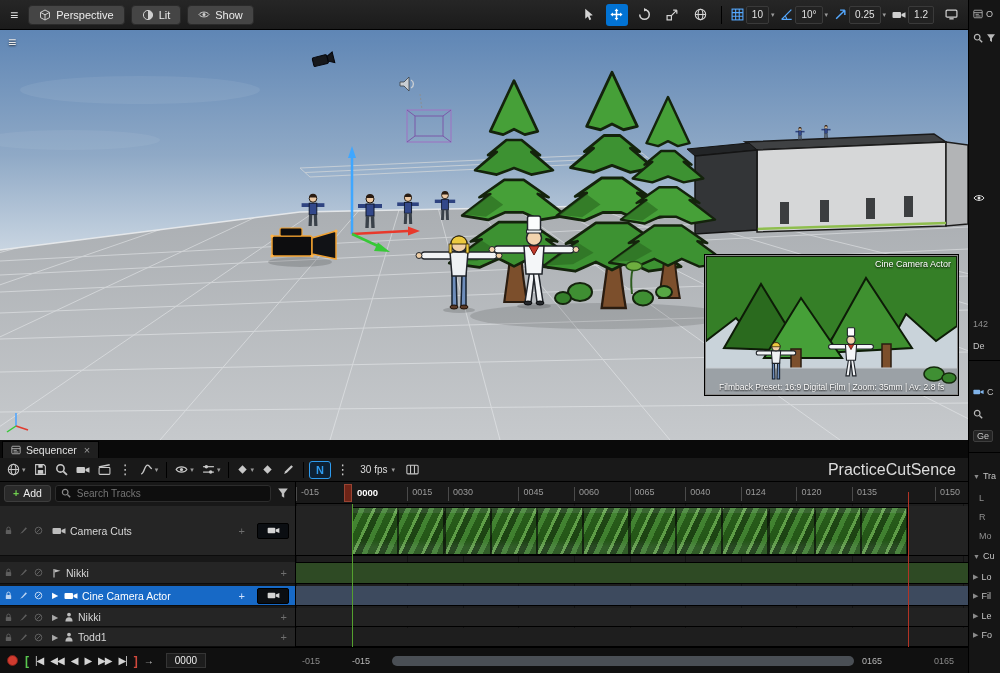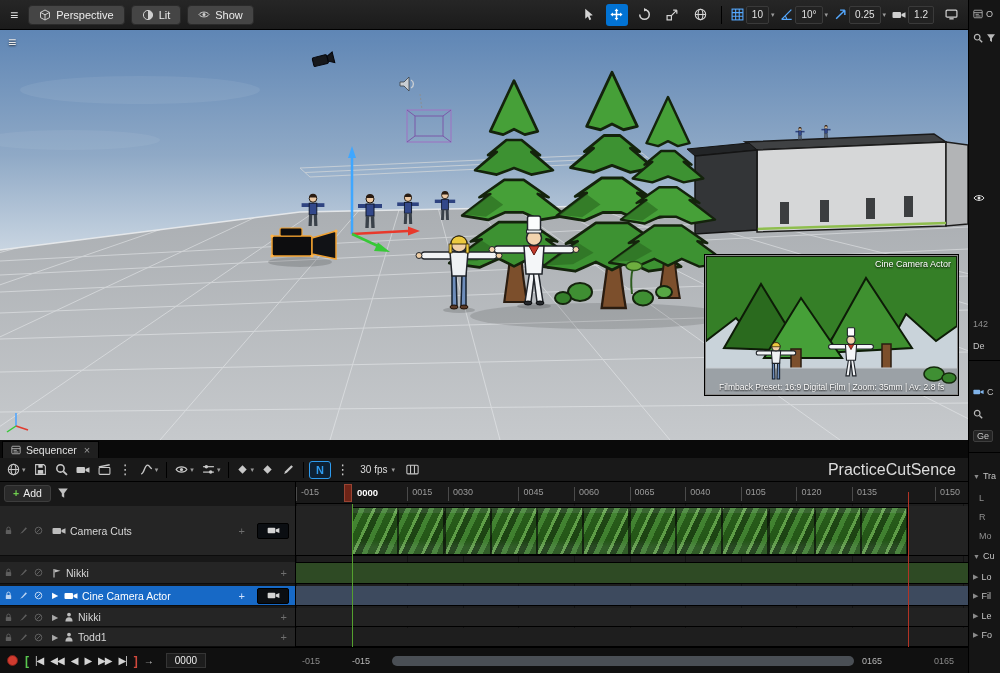--- a/index.html
+++ b/index.html
@@ -724,20 +724,26 @@
       <span class="seq-name">PracticeCutSence</span>
     </div>
 
     <div class="seq-body">
       <div class="track-panel">
         <div class="track-controls">
           <button class="add-btn">
             <span class="add-plus">+</span>
             <span>Add</span>
           </button>
+          <div class="search-box">
+            <svg class="ic">
+                <use href="#i-mag"></use>
+              </svg>
+            <input type="text" placeholder="Search Tracks" style="">
+          </div>
           <button class="filter-btn">
             <svg class="ic">
                 <use href="#i-funnel"></use>
               </svg>
           </button>
         </div>
 
         <div class="track-rows">
           <div class="trow" style="top:2px;height:50px">
             <span class="gutter">
@@ -847,21 +853,21 @@
 
       <div class="timeline">
         <div class="ruler">
           <span class="rtick" style="left:0px">-015</span>
           <span class="rtick" style="left:111.2px">0015</span>
           <span class="rtick" style="left:152px">0030</span>
           <span class="rtick" style="left:222.4px">0045</span>
           <span class="rtick" style="left:278px">0060</span>
           <span class="rtick" style="left:333.6px">0065</span>
           <span class="rtick" style="left:389.2px">0040</span>
-          <span class="rtick" style="left:444.8px">0105</span>
+          <span class="rtick" style="left:444.8px">0124</span>
           <span class="rtick" style="left:500.4px">0120</span>
           <span class="rtick" style="left:556px">0135</span>
           <span class="rtick" style="left:639px">0150</span>
           <div class="ph-marker"></div>
           <span class="ph-label">0000</span>
         </div>
         <div class="lanes">
           <div class="lane lane-camera"></div>
           <div class="lane lane-events"></div>
           <div class="lane lane-cine"></div>

